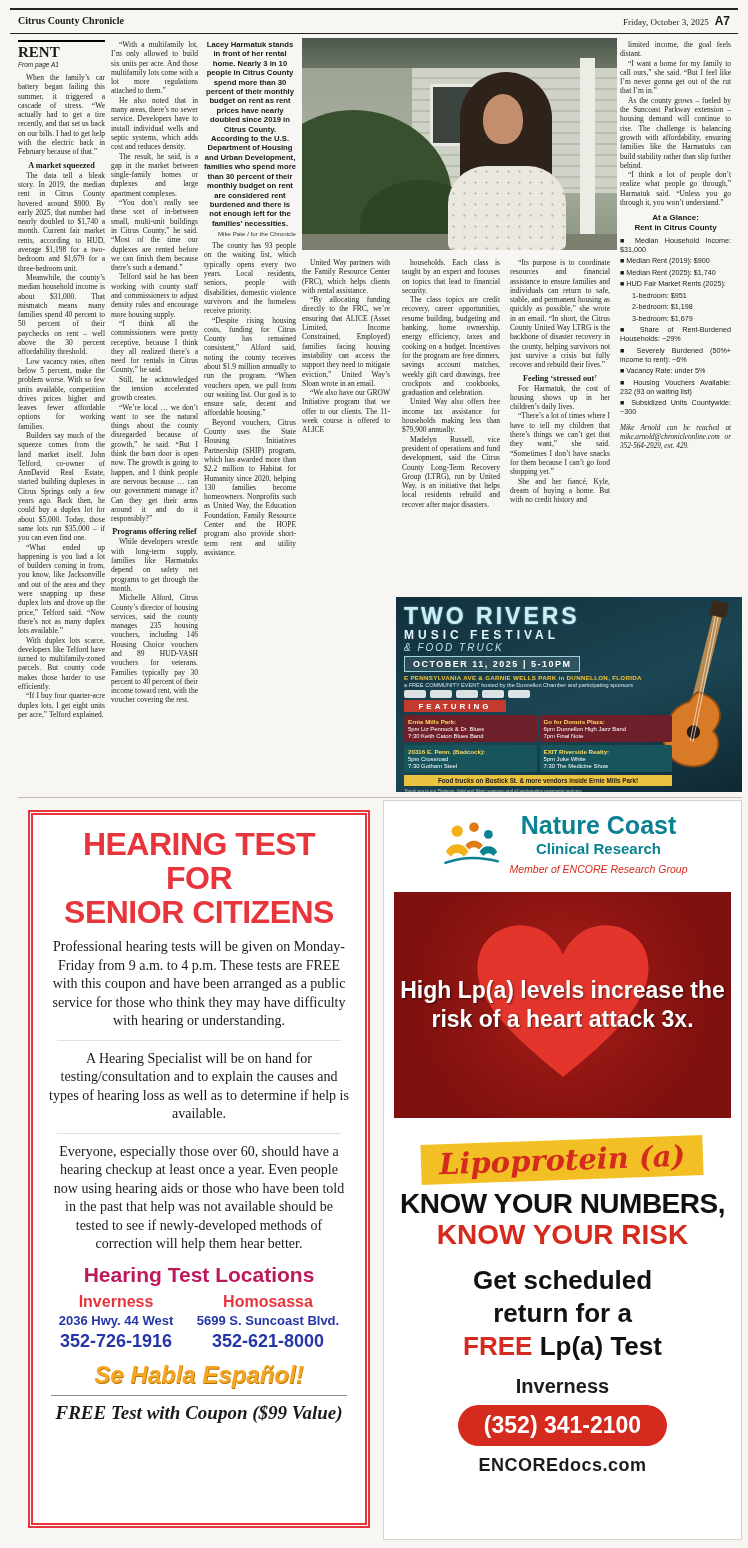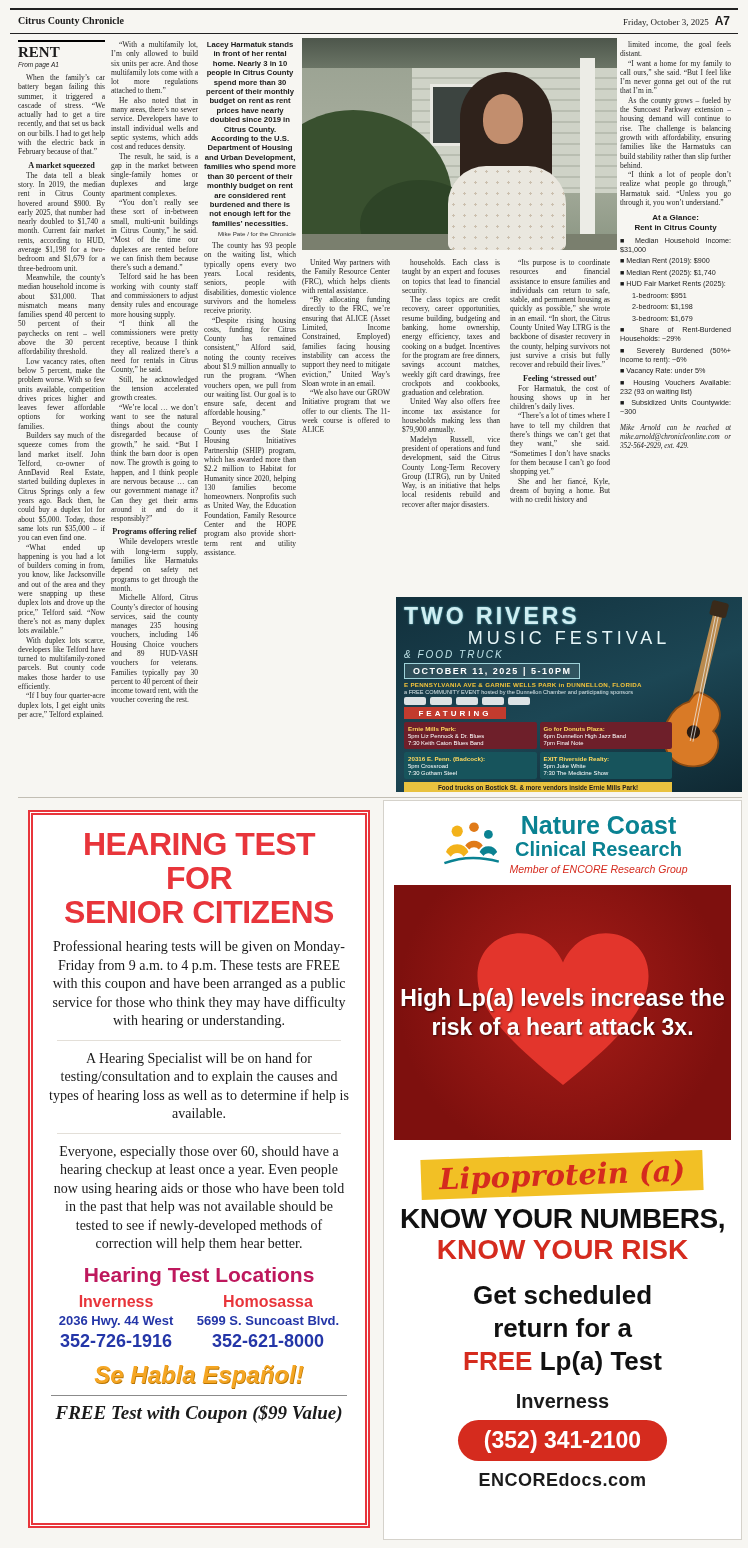--- a/index.html
+++ b/index.html
@@ -46,21 +46,21 @@
   .ph-ground{left:0;bottom:0;width:100%;height:16px;background:#7a7f6e;}
   .ph-hair{left:158px;top:34px;width:92px;height:150px;background:#2f221b;border-radius:46px 46px 34px 34px;}
   .ph-face{left:181px;top:56px;width:40px;height:50px;background:#c28e6e;border-radius:50% 50% 45% 45%;}
   .ph-dress{left:146px;top:128px;width:118px;height:84px;background:#eae7df;border-radius:38px 38px 6px 6px;
             background-image:radial-gradient(#cbbfae 1.2px,transparent 1.3px);background-size:11px 11px;}
   
   .tr-ad{position:absolute;left:396px;top:597px;width:346px;height:195px;box-sizing:border-box;padding:7px 8px;
          overflow:hidden;color:#fff;font-family:"Liberation Sans",sans-serif;
          background:linear-gradient(160deg,#12303c,#1c4654 55%,#0f2832);}
   .tr-title1{font-weight:bold;font-size:23px;line-height:24px;letter-spacing:3px;color:#cfeef2;text-shadow:0 0 2px #6fc4cf;}
-  .tr-title2{font-weight:normal;font-size:18px;letter-spacing:4px;color:#e6f6f8;text-align:center;}
+  .tr-title2{font-weight:bold;font-size:12px;letter-spacing:4px;color:#e6f6f8;}
   .tr-title3{font-style:italic;font-size:10px;letter-spacing:2px;color:#bfe3e8;}
   .tr-banner{display:inline-block;border:1px solid #9fd3da;background:rgba(255,255,255,.1);
              padding:2px 8px;font-weight:bold;font-size:9px;letter-spacing:1.5px;margin:3px 0 2px;}
   .tr-loc{color:#f2c33c;font-weight:bold;font-size:6.2px;letter-spacing:.3px;width:255px;}
   .tr-sub{color:#d9e7e9;font-size:5.6px;margin:1px 0 2px;width:255px;}
   .tr-logos{display:flex;gap:4px;margin:2px 0;}
   .tr-logo{width:22px;height:8px;background:rgba(255,255,255,.85);border-radius:2px;}
   .tr-feat{width:102px;margin:2px 0 3px;background:#c23b2e;color:#fff;text-align:center;
            font-weight:bold;font-size:8px;letter-spacing:3px;padding:1.5px 0;}
   .tr-grid{display:grid;grid-template-columns:1fr 1fr;gap:3px;width:268px;position:relative;z-index:2;}
@@ -88,23 +88,23 @@
              margin:9px 0 5px;text-shadow:.6px .6px 0 #b97400;}
   .h-rule{border-top:1px solid #8b8b8b;margin:6px 4px;}
   .h-coupon{font-weight:bold;font-style:italic;font-size:19px;margin-top:5px;}
   
   .nc-ad{position:absolute;left:383px;top:800px;width:359px;height:740px;box-sizing:border-box;background:#fff;
          border:1px solid #d5d2cb;font-family:"Liberation Sans",sans-serif;text-align:center;overflow:hidden;}
   .nc-top{display:flex;align-items:center;justify-content:center;gap:8px;padding:12px 8px 8px;}
   .nc-logo{width:64px;height:52px;flex:none;}
   .nc-brandwrap{text-align:center;}
   .nc-brand1{color:#0a8292;font-weight:bold;font-size:25px;line-height:25px;}
-  .nc-brand2{color:#0a8292;font-weight:bold;font-size:20px;line-height:22px;}
+  .nc-brand2{color:#0a8292;font-weight:bold;font-size:15px;line-height:22px;}
   .nc-member{color:#d52b1e;font-style:italic;font-size:10.5px;margin-top:3px;}
-  .nc-heart{position:relative;height:255px;margin:2px 10px;display:flex;align-items:center;justify-content:center;
+  .nc-heart{position:relative;height:226px;margin:9px 10px;display:flex;align-items:center;justify-content:center;
             background:radial-gradient(circle at 50% 45%,#a81d18,#7e100e 75%);overflow:hidden;}
   .heart-svg{position:absolute;width:195px;height:175px;left:50%;top:50%;transform:translate(-50%,-50%);}
   .nc-heart-text{position:relative;color:#fff;font-weight:bold;font-size:23px;line-height:29px;text-shadow:1px 1px 2px rgba(0,0,0,.55);}
   .nc-brush{display:inline-block;background:#f2c025;transform:rotate(-2deg);padding:3px 18px;margin:13px 0 8px;}
   .nc-script{color:#d52b1e;font-family:"DejaVu Serif",serif;font-style:italic;font-weight:bold;font-size:29px;}
   .nc-know1{color:#111;font-weight:bold;font-size:28px;line-height:31px;letter-spacing:-.5px;}
   .nc-know2{color:#d52b1e;font-weight:bold;font-size:28px;line-height:31px;}
   .nc-cta{font-weight:bold;font-size:26px;color:#111;line-height:33px;margin-top:14px;}
   .free{color:#d52b1e;}
   .nc-city{font-weight:bold;font-size:20px;margin-top:12px;}

